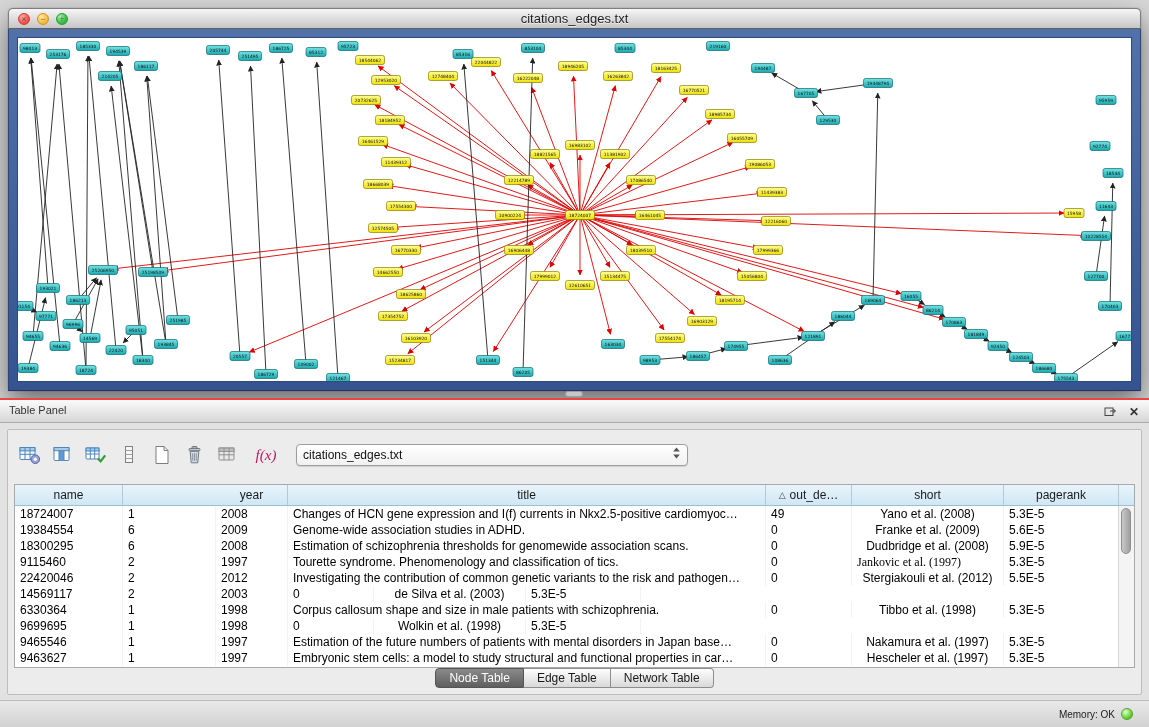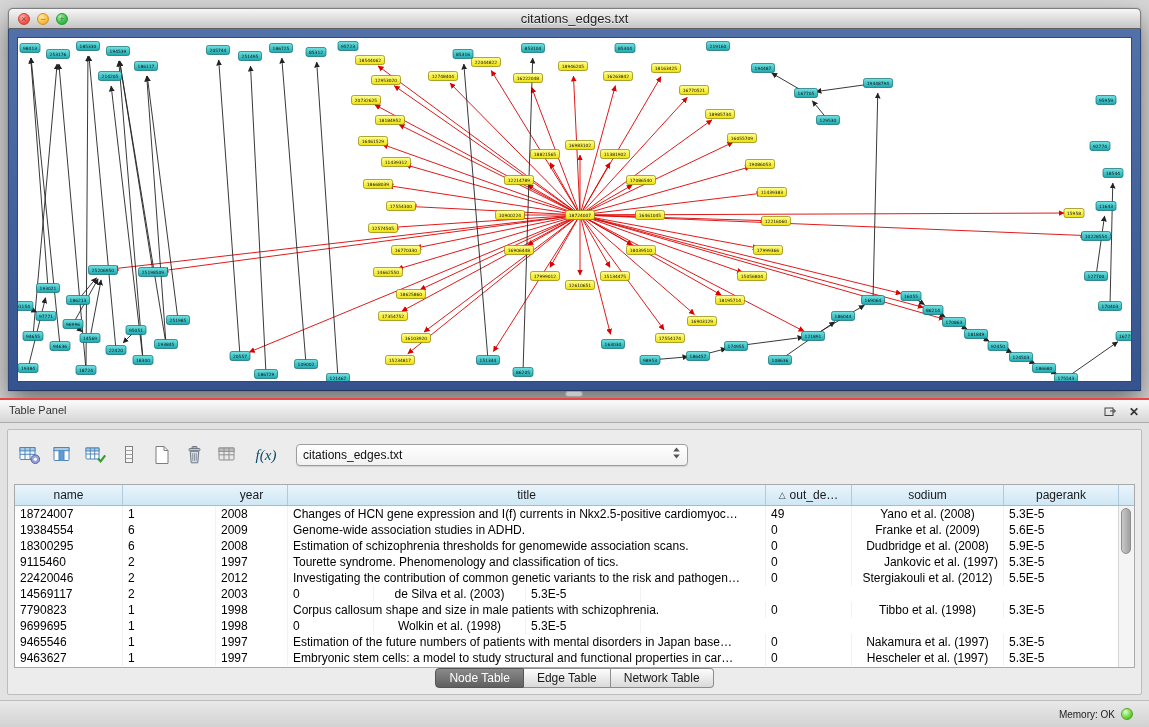--- a/index.html
+++ b/index.html
@@ -43,21 +43,21 @@
   .picons{position:absolute;right:10px;top:3px;display:flex;gap:12px;align-items:center}
   .closex{font-size:12px;font-weight:bold;color:#333}
   .closex::after{content:"✕"}
   .pbody{position:absolute;left:7px;right:7px;top:29px;bottom:5px;box-sizing:border-box;
          background:#ececec;border:1px solid #bdbdbd;border-radius:2px}
   .toolbar{position:absolute;left:10px;top:12px;right:10px;height:26px;
            display:flex;align-items:center}
   .ticons{display:flex;gap:9px;align-items:center}
   .tool-btn{width:24px;height:22px;display:flex;align-items:center;justify-content:center}
   .fx{margin-left:10px;width:32px;text-align:center;font-family:"Liberation Serif",serif;
-      font-style:italic;font-size:15px;color:#0c4a6e}
+      font-style:italic;font-size:15px;color:#be185d}
   .combo{margin-left:14px;width:392px;height:22px;box-sizing:border-box;padding:0 6px;
          display:flex;align-items:center;border:1px solid #9d9d9d;border-radius:4px;
          background:linear-gradient(#ffffff,#f1f1f1);box-shadow:0 1px 1px rgba(0,0,0,.12)}
   .combo-text{flex:1;font-size:12px;color:#111}
 
   .tablewrap{position:absolute;left:6px;right:6px;top:54px;height:184px;box-sizing:border-box;
              background:#fff;border:1px solid #a9a9a9;overflow:hidden}
   .thead{display:flex;height:21px;box-sizing:border-box;
          background:linear-gradient(#e9f4fb,#cfe7f5);border-bottom:1px solid #9dbfd6}
   .th{box-sizing:border-box;border-right:1px solid #aecbdd;font-size:12px;color:#1a1a1a;
@@ -768,21 +768,21 @@
             <span>year</span>
           </div>
           <div class="th" style="width: 478px;">
             <span>title</span>
           </div>
           <div class="th" style="width: 86px;">
             <span class="sort">△</span>
             <span>out_de…</span>
           </div>
           <div class="th" style="width: 152px;">
-            <span>sodium</span>
+            <span>short</span>
           </div>
           <div class="th" style="width: 115px;">
             <span>pagerank</span>
           </div>
         </div>
       <div id="t-body" class="tbody">
           <div class="tr">
             <div class="td" style="width: 108px; text-align: left;">18724007</div>
             <div class="td" style="width: 93px; text-align: left;">1</div>
             <div class="td" style="width: 72px; text-align: left;">2008</div>
@@ -808,42 +808,42 @@
             <div class="td" style="width: 86px; text-align: left;">0</div>
             <div class="td" style="width: 152px; text-align: center;">Dudbridge et al. (2008)</div>
             <div class="td" style="width: 115px; text-align: left;">5.9E-5</div>
           </div>
           <div class="tr">
             <div class="td" style="width: 108px; text-align: left;">9115460</div>
             <div class="td" style="width: 93px; text-align: left;">2</div>
             <div class="td" style="width: 72px; text-align: left;">1997</div>
             <div class="td" style="width: 478px; text-align: left;">Tourette syndrome. Phenomenology and classification of tics.</div>
             <div class="td" style="width: 86px; text-align: left;">0</div>
-            <div class="td" style="width: 152px; text-align: right;">Jankovic et al. (1997)</div>
+            <div class="td" style="width: 152px; text-align: left; font-family: Liberation Serif, serif;">Jankovic et al. (1997)</div>
             <div class="td" style="width: 115px; text-align: left;">5.3E-5</div>
           </div>
           <div class="tr">
             <div class="td" style="width: 108px; text-align: left;">22420046</div>
             <div class="td" style="width: 93px; text-align: left;">2</div>
             <div class="td" style="width: 72px; text-align: left;">2012</div>
             <div class="td" style="width: 478px; text-align: left;">Investigating the contribution of common genetic variants to the risk and pathogen…</div>
             <div class="td" style="width: 86px; text-align: left;">0</div>
             <div class="td" style="width: 152px; text-align: center;">Stergiakouli et al. (2012)</div>
             <div class="td" style="width: 115px; text-align: left;">5.5E-5</div>
           </div>
           <div class="tr">
             <div class="td" style="width: 108px; text-align: left;">14569117</div>
             <div class="td" style="width: 93px; text-align: left;">2</div>
             <div class="td" style="width: 72px; text-align: left;">2003</div>
             <div class="td" style="width: 86px; text-align: left;">0</div>
             <div class="td" style="width: 152px; text-align: center;">de Silva et al. (2003)</div>
             <div class="td" style="width: 115px; text-align: left;">5.3E-5</div>
           </div>
           <div class="tr">
-            <div class="td" style="width: 108px; text-align: left;">7790823</div>
+            <div class="td" style="width: 108px; text-align: left;">6330364</div>
             <div class="td" style="width: 93px; text-align: left;">1</div>
             <div class="td" style="width: 72px; text-align: left;">1998</div>
             <div class="td" style="width: 478px; text-align: left;">Corpus callosum shape and size in male patients with schizophrenia.</div>
             <div class="td" style="width: 86px; text-align: left;">0</div>
             <div class="td" style="width: 152px; text-align: center;">Tibbo et al. (1998)</div>
             <div class="td" style="width: 115px; text-align: left;">5.3E-5</div>
           </div>
           <div class="tr">
             <div class="td" style="width: 108px; text-align: left;">9699695</div>
             <div class="td" style="width: 93px; text-align: left;">1</div>

